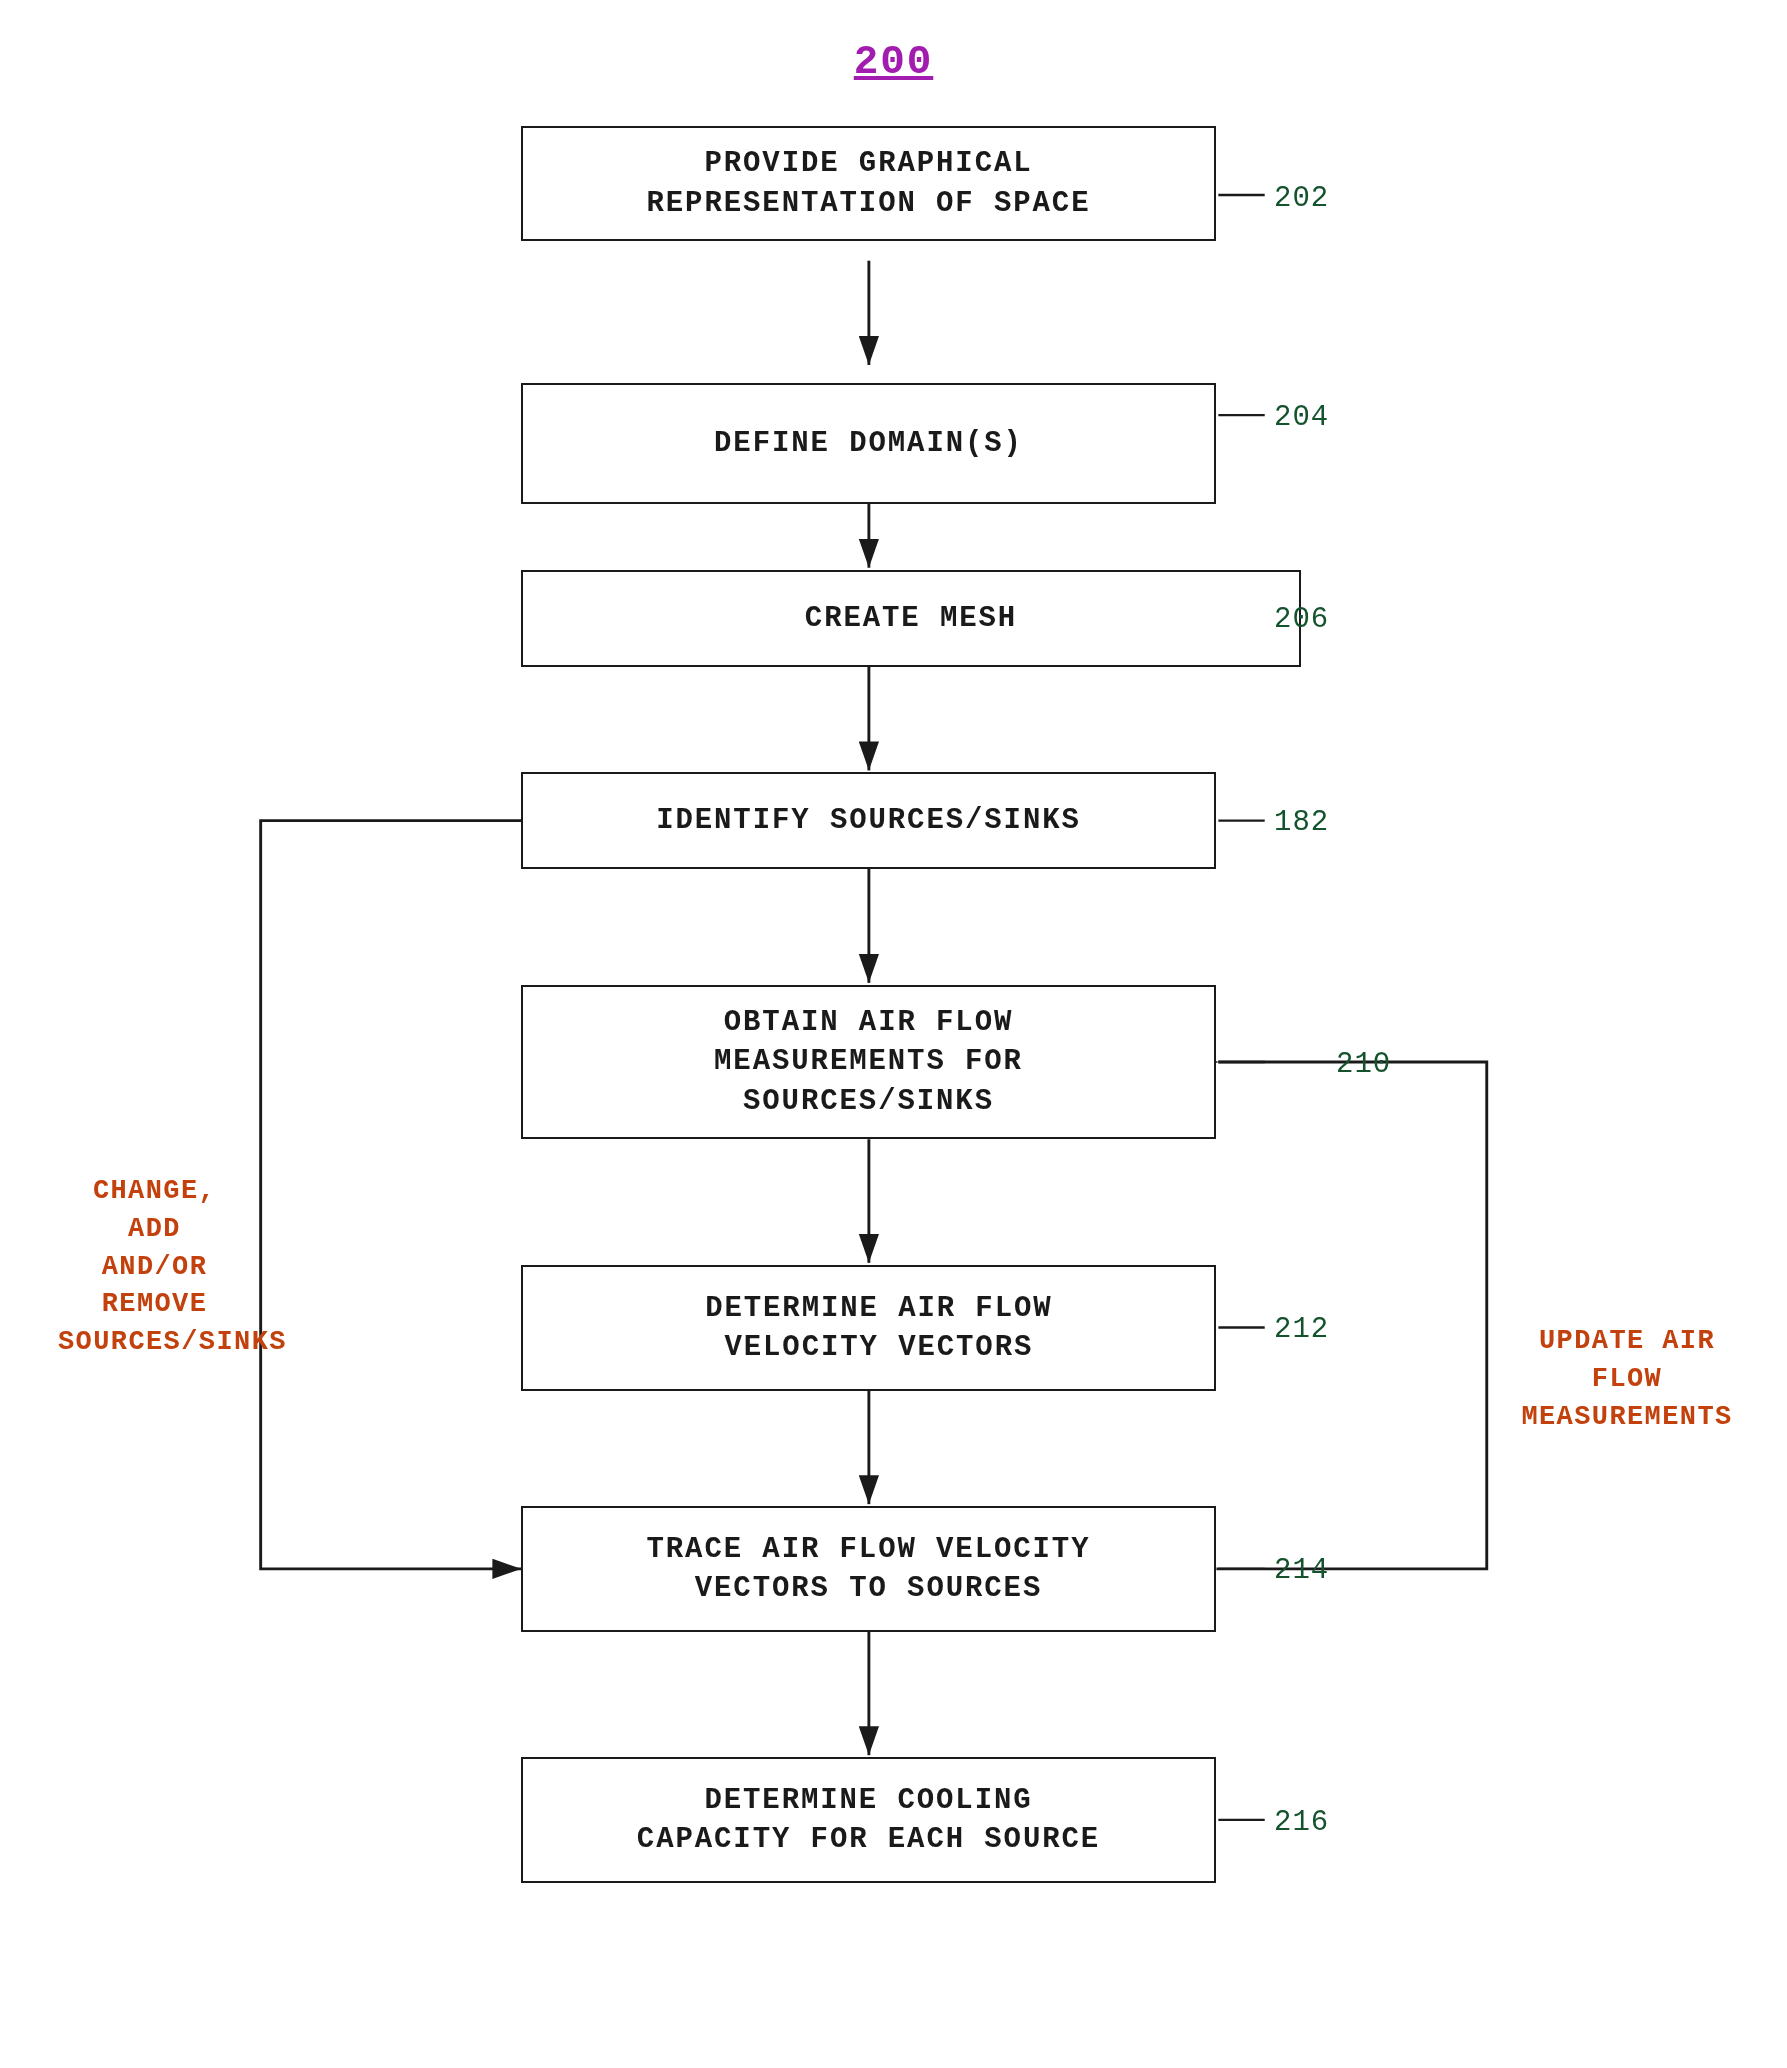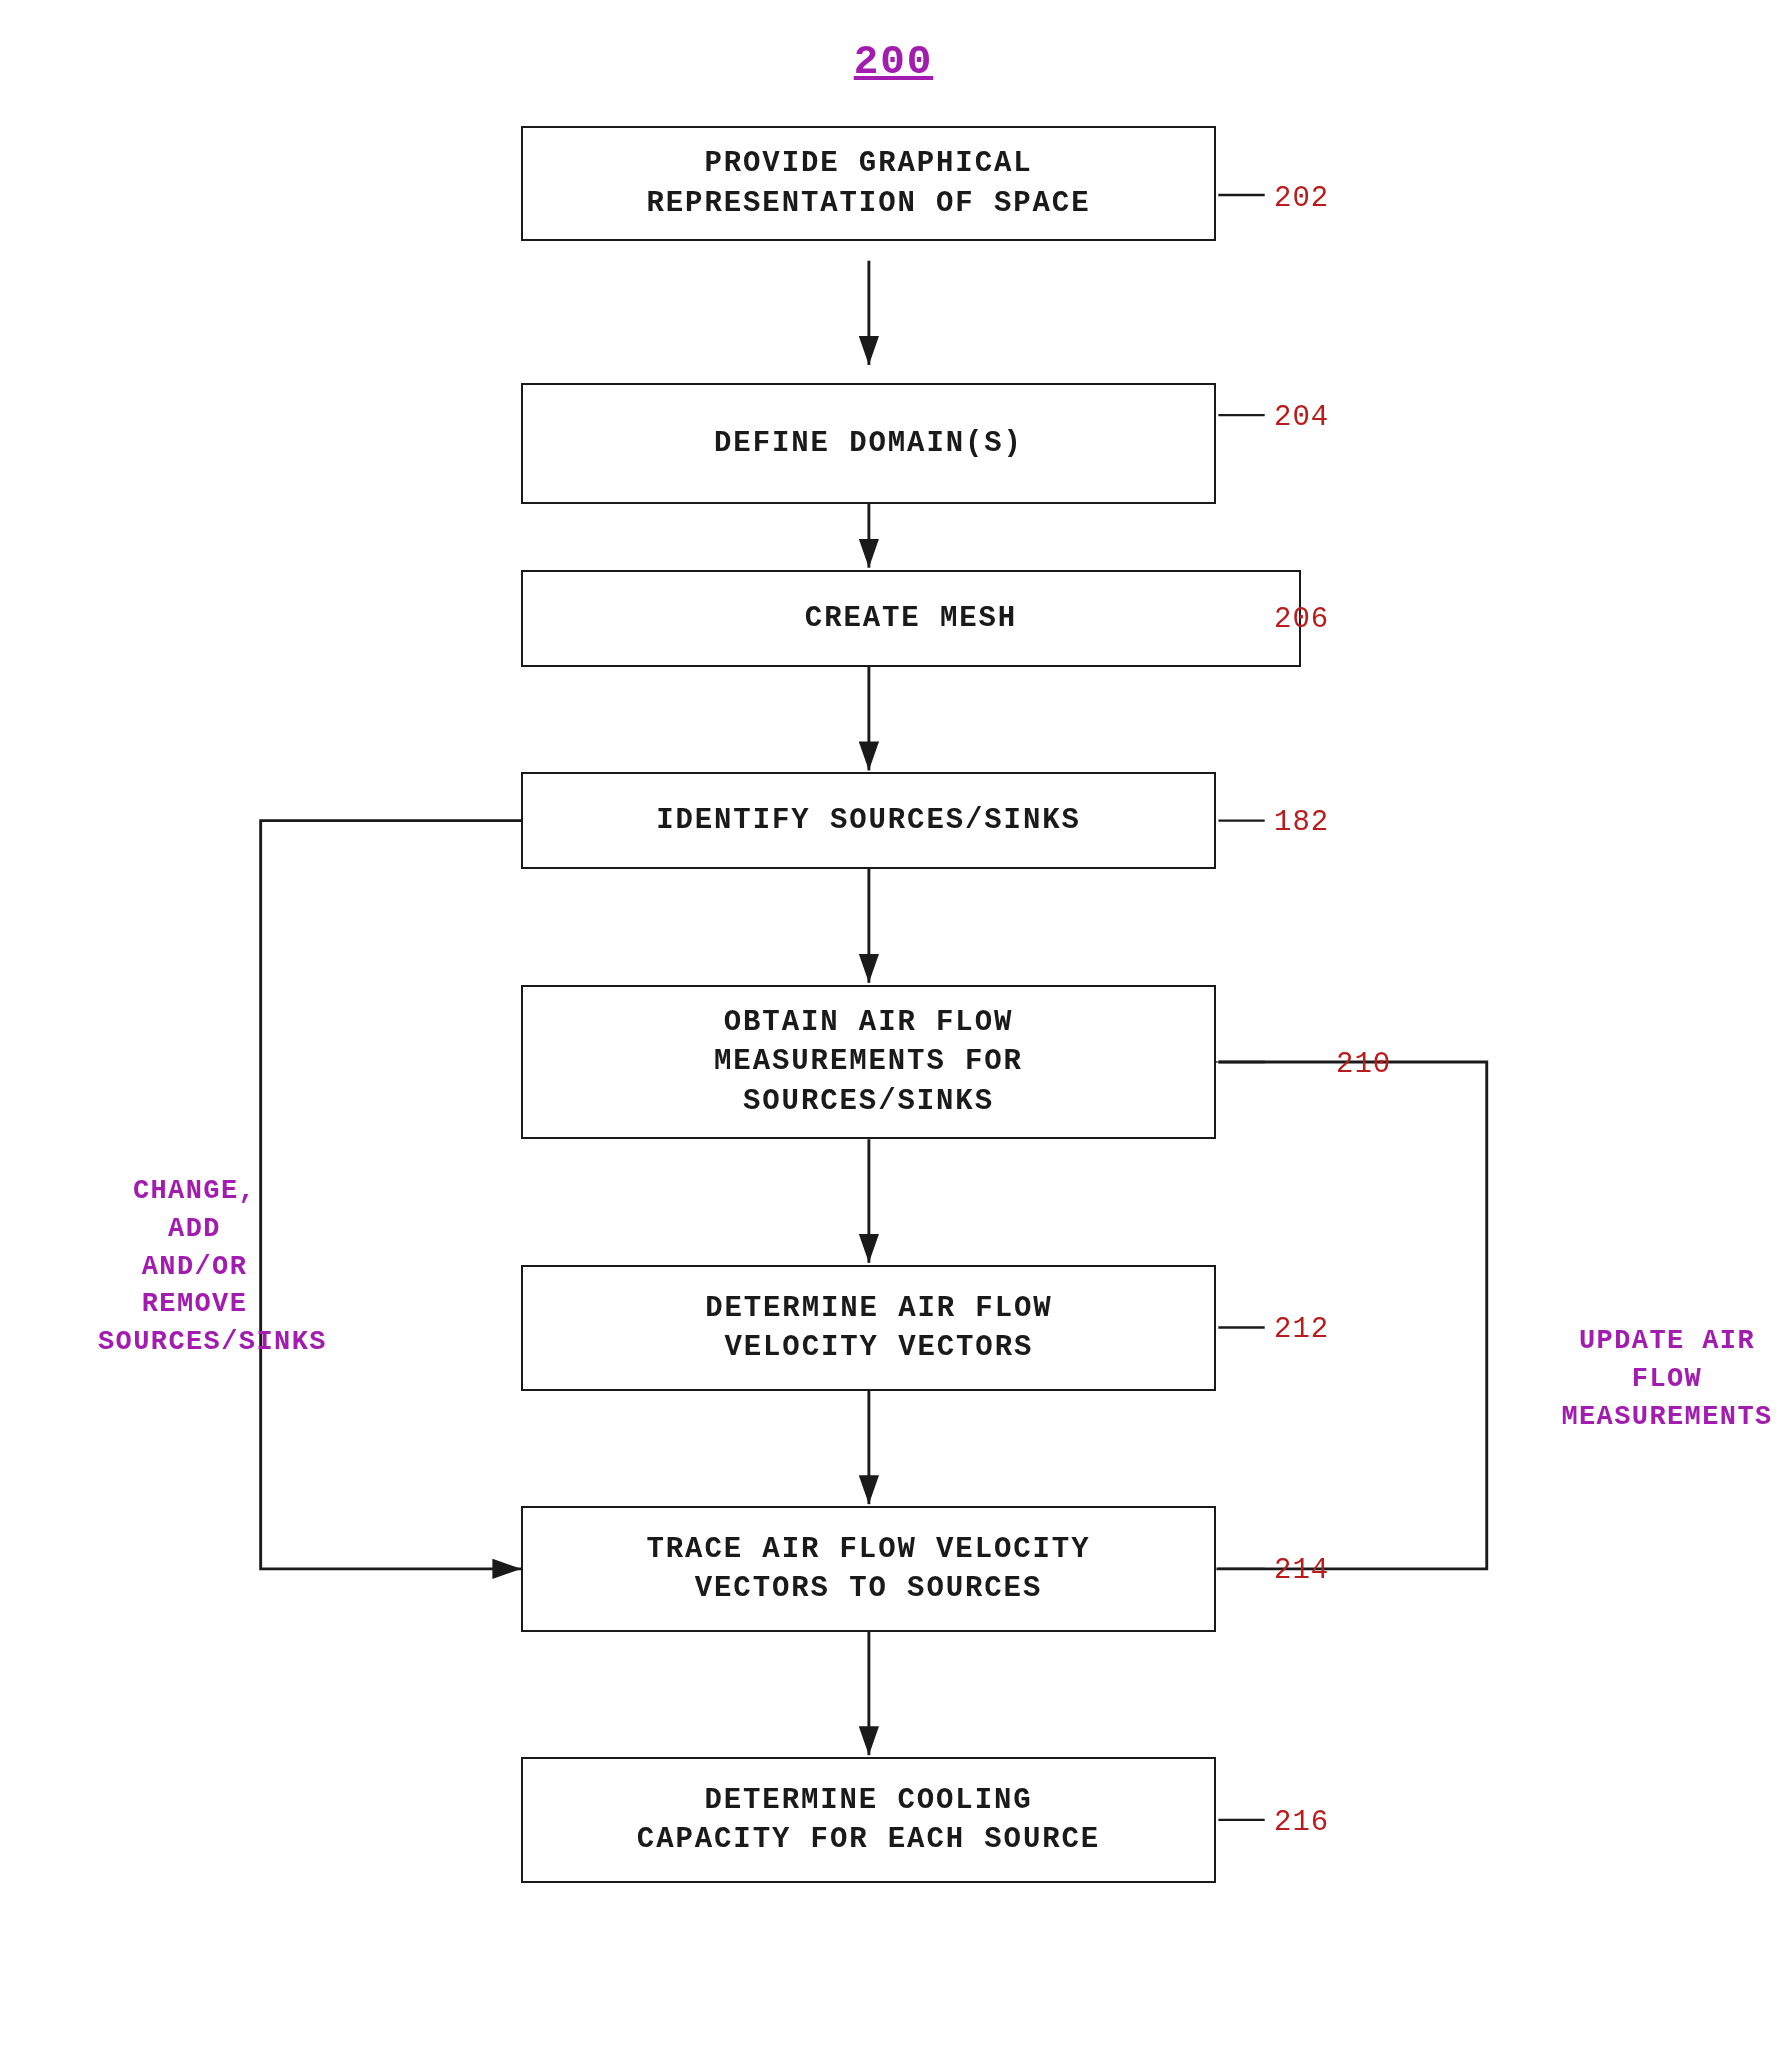--- a/index.html
+++ b/index.html
@@ -48,44 +48,43 @@
       color: #1a1a1a;
       line-height: 1.35;
       padding: 9.7px 19.3px;
     }
 
     
     .ref-num {
       position: absolute;
       font-size: 29px;
       font-weight: normal;
-      color: #b91c1c;
+      color: #14532d;
       letter-spacing: 1px;
     }
 
     
     .arrows-svg {
       position: absolute;
       top: 0;
       left: 0;
       width: 1787px;
       height: 2068px;
       pointer-events: none;
     }
 
     
     .side-label {
       position: absolute;
       font-size: 27px;
       font-weight: bold;
-      color: #a21caf;
+      color: #c2410c;
       text-align: center;
       letter-spacing: 1.4px;
       line-height: 1.4;
-      margin-left: 40px;
     }
   </style>
 </head>
 <body>
 
 <div class="diagram-container">
 
   <div class="fig-number">200</div>
 
   <svg class="arrows-svg" viewBox="0 0 1851 2142" width="1787" height="2068">

